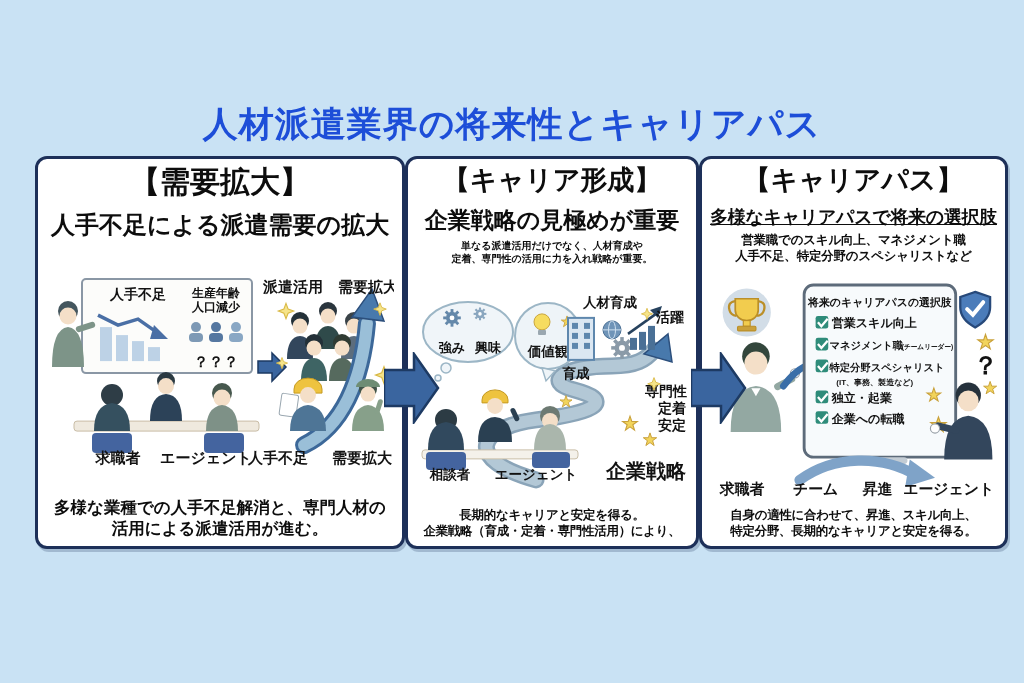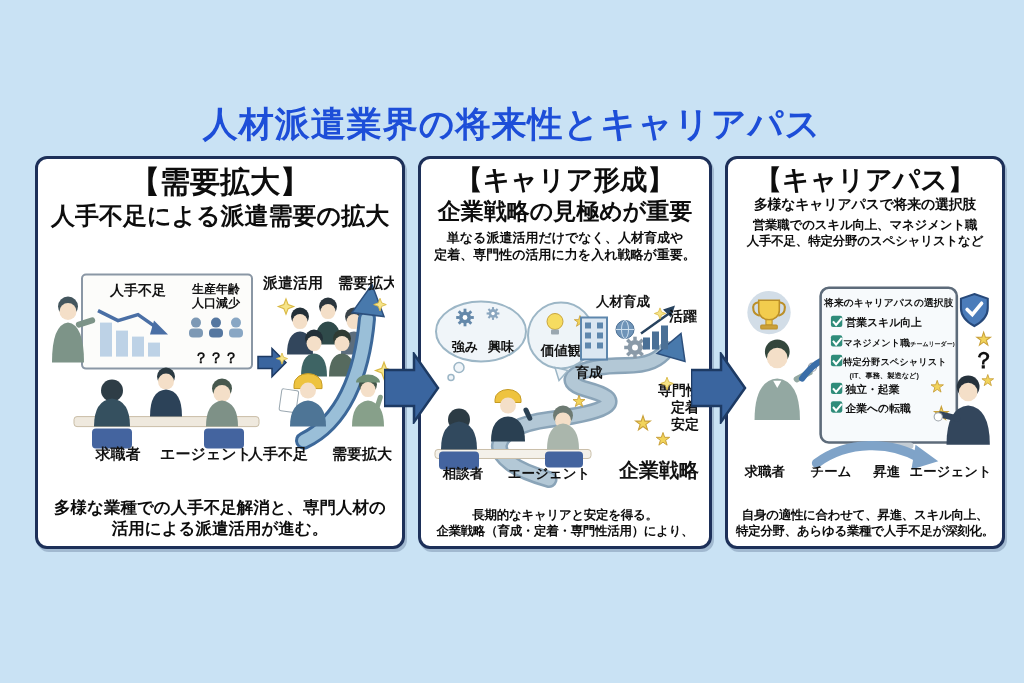--- a/index.html
+++ b/index.html
@@ -10,42 +10,42 @@
     color:#0d0d0d;
   }
   .stage{position:absolute;inset:0;}
   .page-title{
     position:absolute;top:78px;left:0;width:100%;
     text-align:center;font-size:35px;font-weight:900;letter-spacing:1px;
     color:#1d4ed8;white-space:nowrap;
   }
   .panels-row{
     position:absolute;top:156px;left:35px;width:962px;height:393px;
-    display:flex;gap:13px;
+    display:flex;
   }
   .panel{
     box-sizing:border-box;height:393px;
     background:#ffffff;border:3px solid #1d3059;border-radius:12px;
     box-shadow:2px 3px 0 rgba(20,40,80,0.22);
     display:flex;flex-direction:column;align-items:center;
     padding:6px 8px 5px 8px;
   }
   .panel.p1{flex:0 0 370px;}
   .panel.p2{flex:0 0 294px;}
   .panel.p3{flex:0 0 272px;}
   .panel-header{font-weight:900;line-height:1.12;text-align:center;white-space:nowrap;}
   .p1 .panel-header{font-size:30px;}
   .p2 .panel-header,.p3 .panel-header{font-size:27px;}
-  .panel-subtitle{font-weight:900;text-align:center;white-space:nowrap;margin-top:1px;}
+  .panel-subtitle{font-weight:900;text-align:center;white-space:nowrap;margin-top:10px;}
   .p1 .panel-subtitle{font-size:24px;}
   .p2 .panel-subtitle{font-size:23px;}
-  .p3 .panel-subtitle{font-size:14px;letter-spacing:-0.3px;}
+  .p3 .panel-subtitle{font-size:18px;letter-spacing:-0.3px;text-decoration:underline;}
   .panel-desc{font-weight:700;text-align:center;line-height:1.3;margin-top:3px;white-space:nowrap;}
   .p1 .panel-desc{font-size:14px;}
-  .p2 .panel-desc{font-size:13px;}
+  .p2 .panel-desc{font-size:10px;}
   .p3 .panel-desc{font-size:12.5px;letter-spacing:-0.2px;}
   .illustration{flex:1 1 auto;width:100%;min-height:0;position:relative;margin-top:2px;}
   .illustration svg{position:absolute;inset:0;width:100%;height:100%;}
   .caption{font-weight:800;text-align:center;line-height:1.28;margin-top:auto;padding-bottom:2px;white-space:nowrap;}
   .p1 .caption{font-size:16.5px;}
   .p2 .caption{font-size:12.5px;letter-spacing:-0.3px;}
   .p3 .caption{font-size:12.5px;letter-spacing:-0.3px;}
   .flow-arrow{position:absolute;z-index:5;}
   svg text{
     font-family:"Liberation Sans","DejaVu Sans",sans-serif;
@@ -380,21 +380,21 @@
           </g>
 
           <text x="28" y="188" font-size="13" class="ctr">求職者</text>
           <text x="92" y="188" font-size="13" class="ctr">チーム</text>
           <text x="146" y="188" font-size="13" class="ctr">昇進</text>
           <text x="208" y="188" font-size="13" class="ctr">エージェント</text>
         </svg>
       </div>
       <div class="caption">
         <div>自身の適性に合わせて、昇進、スキル向上、</div>
-        <div>特定分野、あらゆる業種で人手不足が深刻化。</div>
+        <div>特定分野、長期的なキャリアと安定を得る。</div>
       </div>
     </section>
 
   </div>
 
   <svg class="flow-arrow" style="left:384px;top:352px" width="56" height="72" viewBox="0 0 56 72">
     <polygon points="0,18 30,18 30,2 54,36 30,70 30,54 0,54" fill="#3a659f" stroke="#1d3a63" stroke-width="2.5"></polygon>
   </svg>
   <svg class="flow-arrow" style="left:691px;top:352px" width="56" height="72" viewBox="0 0 56 72">
     <polygon points="0,18 30,18 30,2 54,36 30,70 30,54 0,54" fill="#3a659f" stroke="#1d3a63" stroke-width="2.5"></polygon>

